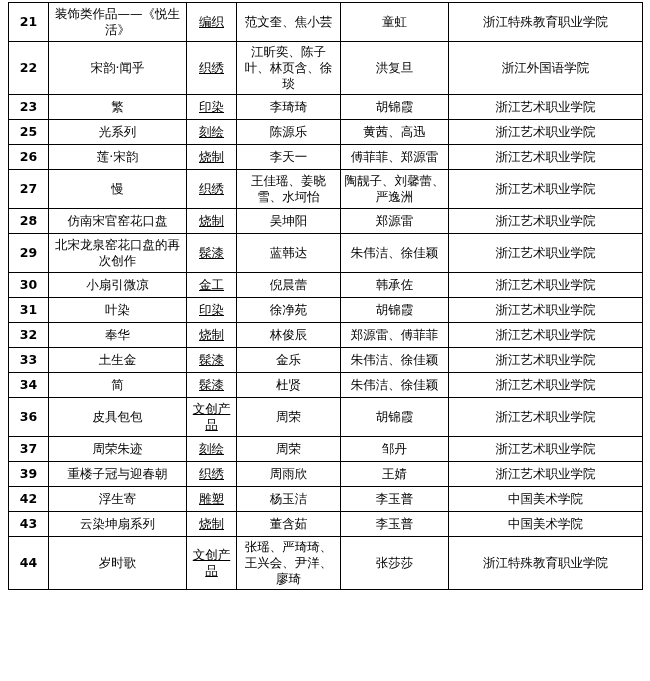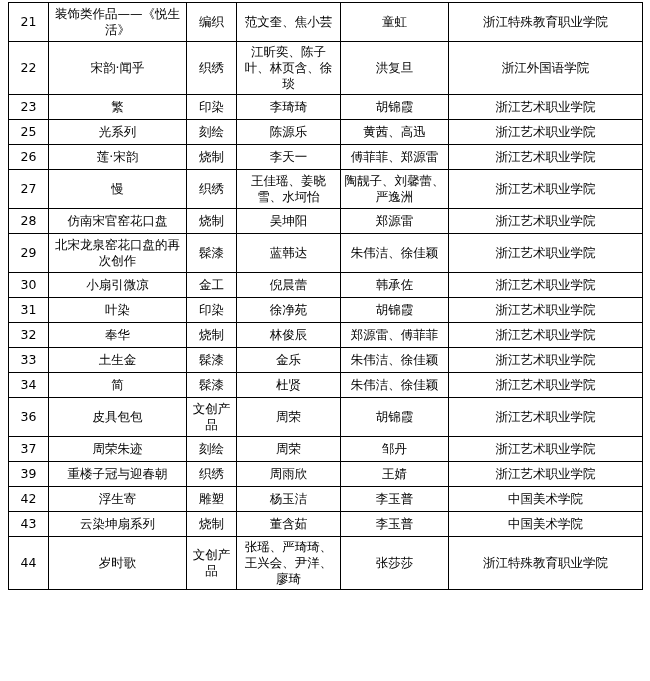--- a/index.html
+++ b/index.html
@@ -41,23 +41,23 @@
     word-break: break-all;
     font-family: "DejaVu Sans", "Liberation Sans", sans-serif;
   }
   col.c-num   { width: 40px; }
   col.c-name  { width: 138px; }
   col.c-cat   { width: 50px; }
   col.c-author{ width: 104px; }
   col.c-tutor { width: 108px; }
   col.c-school{ width: 194px; }
 
-  td.num   { font-size: 12.5px; }
+  td.num   { font-size: 12.5px; font-weight: bold; }
   td.name  { font-size: 12.5px; margin-left: 16px; }
-  td.cat   { font-size: 12.5px; }
+  td.cat   { font-size: 12.5px; text-decoration: underline; }
   td.author{ font-size: 12.5px; }
   td.tutor { font-size: 12.5px; }
   td.school{ font-size: 12.5px; }
   .row-tall td { height: 34px; }
   .row-norm td { height: 20px; }
   .row-xtall td { height: 46px; }
 </style>
 </head>
 <body>
 

